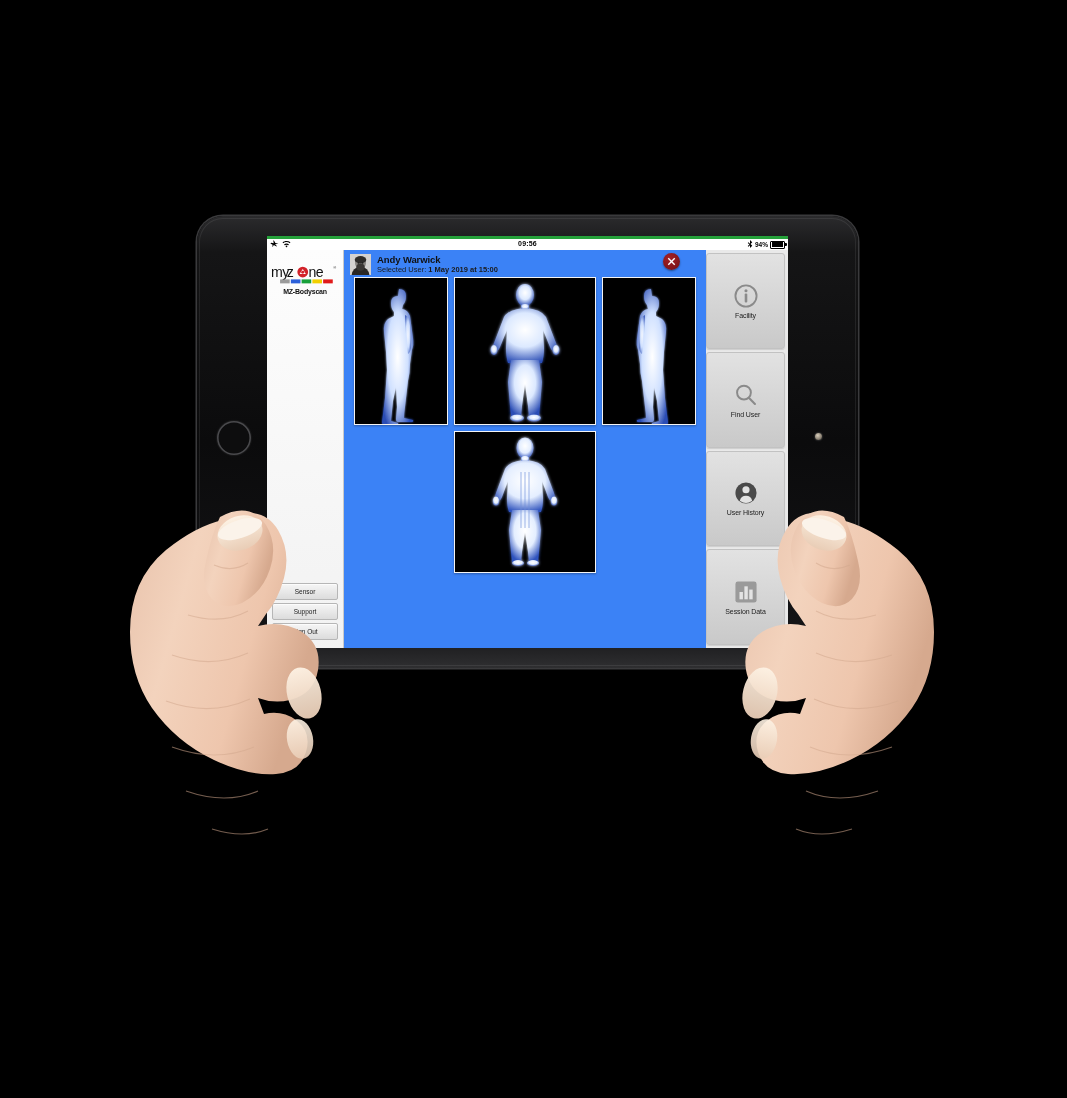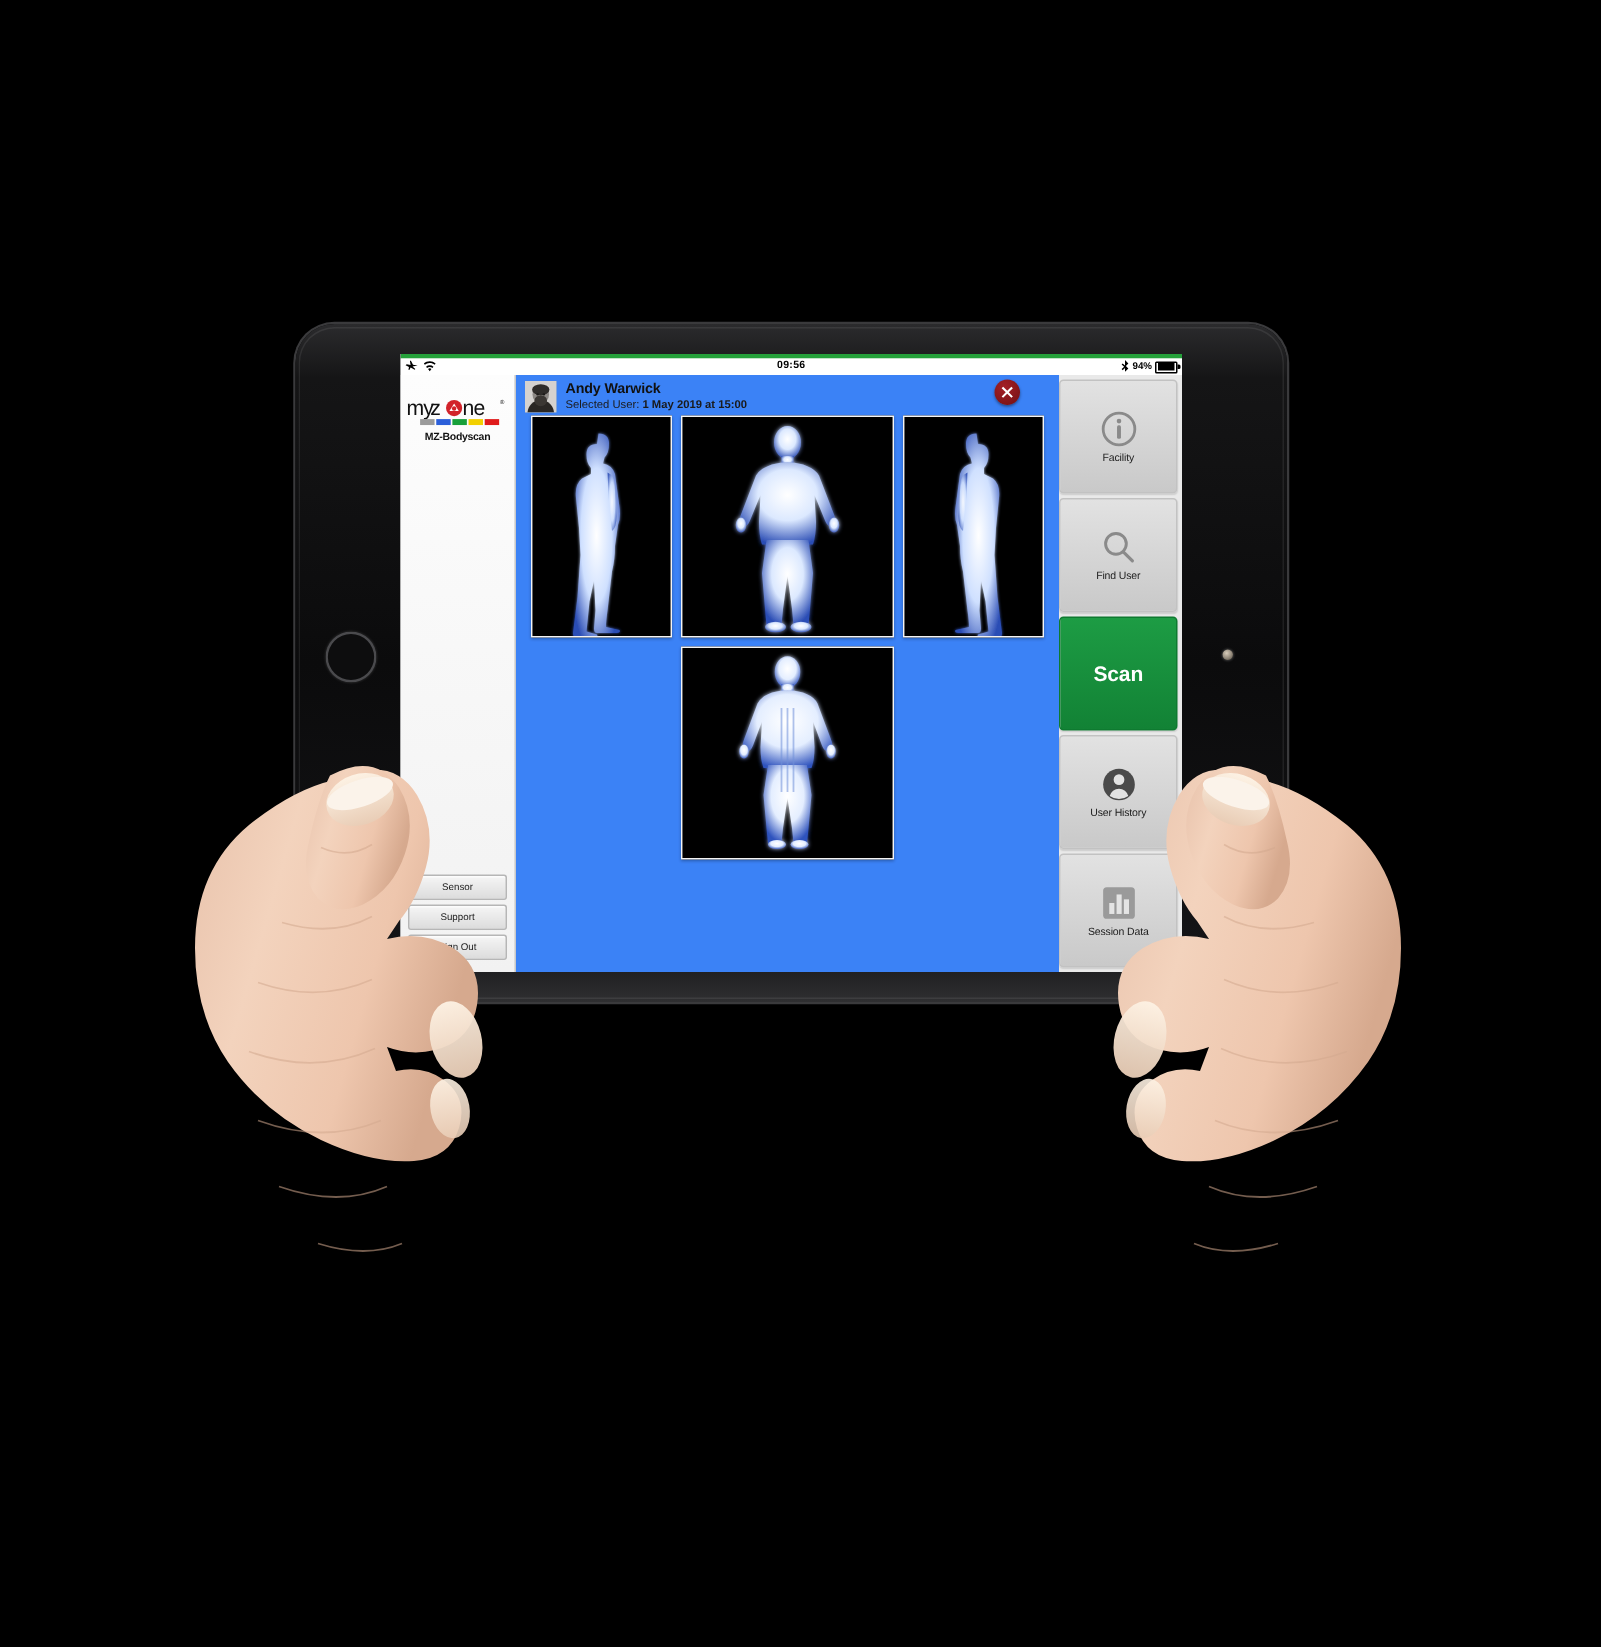--- a/index.html
+++ b/index.html
@@ -314,23 +314,20 @@
         </div>
 
         <div class="rbtn">
           <svg width="26" height="26" viewBox="0 0 32 32">
             <circle cx="13.5" cy="13" r="8.5" fill="none" stroke="#8a8a8a" stroke-width="2.4"></circle>
             <line x1="19.5" y1="19.5" x2="27" y2="27" stroke="#8a8a8a" stroke-width="2.6" stroke-linecap="round"></line>
           </svg>
           <span class="lbl">Find User</span>
         </div>
 
-        <div class="rbtn green">
-          <span class="lbl">Scan</span>
-        </div>
 
         <div class="rbtn">
           <svg width="26" height="26" viewBox="0 0 32 32">
             <circle cx="16" cy="16" r="13" fill="#4a4a4a"></circle>
             <circle cx="16" cy="12" r="4.4" fill="#e2e2e2"></circle>
             <path d="M8.4 25.5a7.8 7.8 0 0 1 15.2 0 13 13 0 0 1-15.2 0z" fill="#e2e2e2"></path>
           </svg>
           <span class="lbl">User History</span>
         </div>
 

